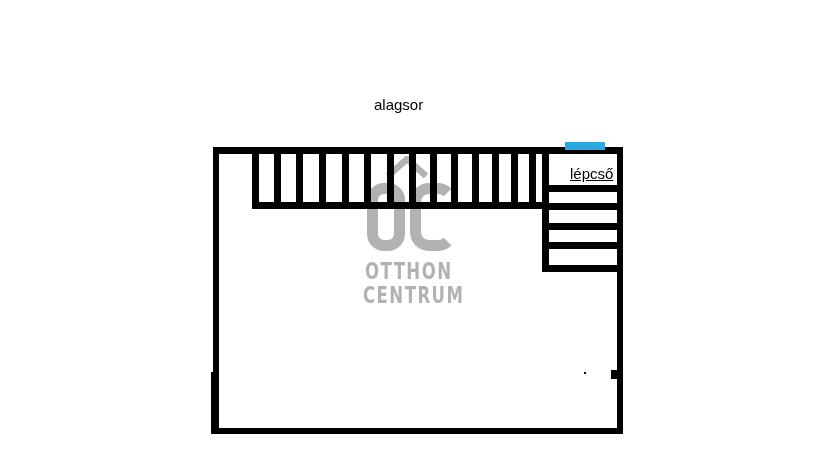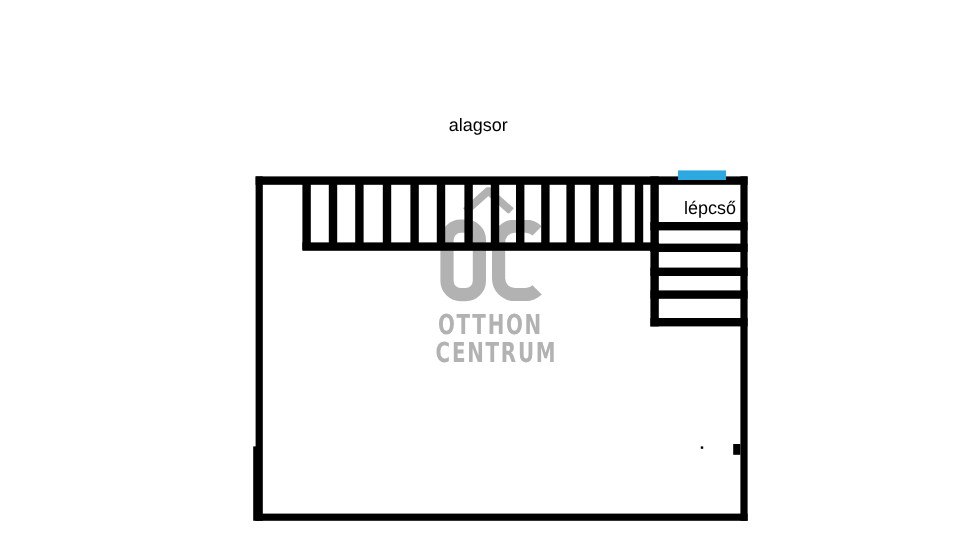--- a/index.html
+++ b/index.html
@@ -3,21 +3,21 @@
 <meta charset="utf-8">
 <style>
   :root { --wall:#000000; --wm:#b2b2b2; }
   html,body { margin:0; padding:0; background:#ffffff; }
   .canvas {
     position:relative; width:813px; height:460px; background:#ffffff;
     overflow:hidden; font-family:"Liberation Sans", sans-serif;
   }
   .label { position:absolute; color:#000; font-size:15px; line-height:16px; white-space:nowrap; }
   .plan-title { left:374px; top:97px; }
-  .stairs-label { left:570px; top:166px; }
+  .stairs-label { left:570px; top:166px;text-decoration:underline; }
   .plan { position:absolute; inset:0; z-index:1; }
   .wall { position:absolute; background:var(--wall); }
   .watermark { position:absolute; inset:0; z-index:0; color:var(--wm); }
   .wm-ring { position:absolute; box-sizing:border-box; border:11px solid var(--wm); }
   .wm-o { left:367px; top:183px; width:38px; height:68px; border-radius:17px; }
   .wm-c { left:410px; top:183px; width:47px; height:68px; border-radius:19px; border-right-color:transparent; }
   .wm-roof { position:absolute; left:385px; top:156px; }
   .wm-text { position:absolute; font-family:"DejaVu Sans", sans-serif; font-weight:bold;
              letter-spacing:2px; transform:scaleX(0.72); transform-origin:left top;
              font-size:23px; line-height:20px; color:var(--wm); white-space:nowrap; }

